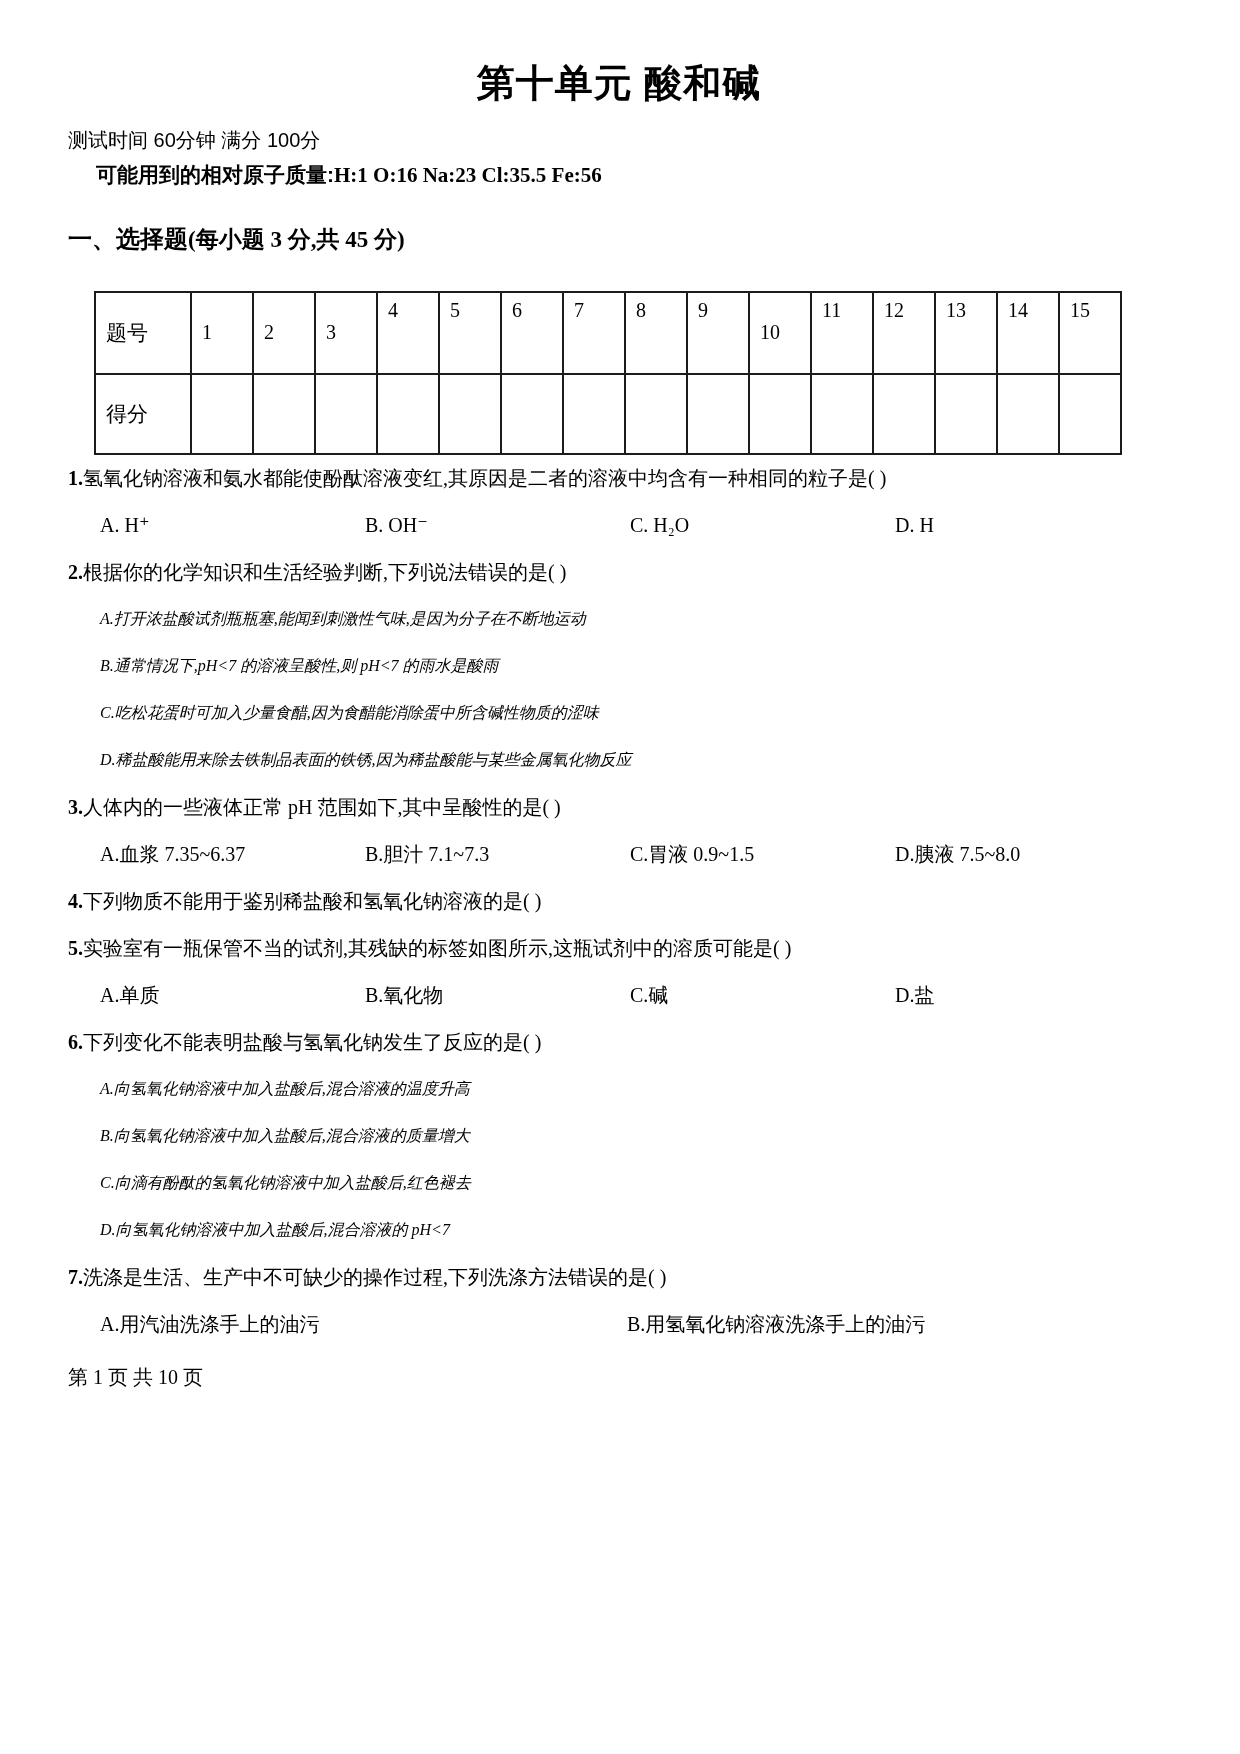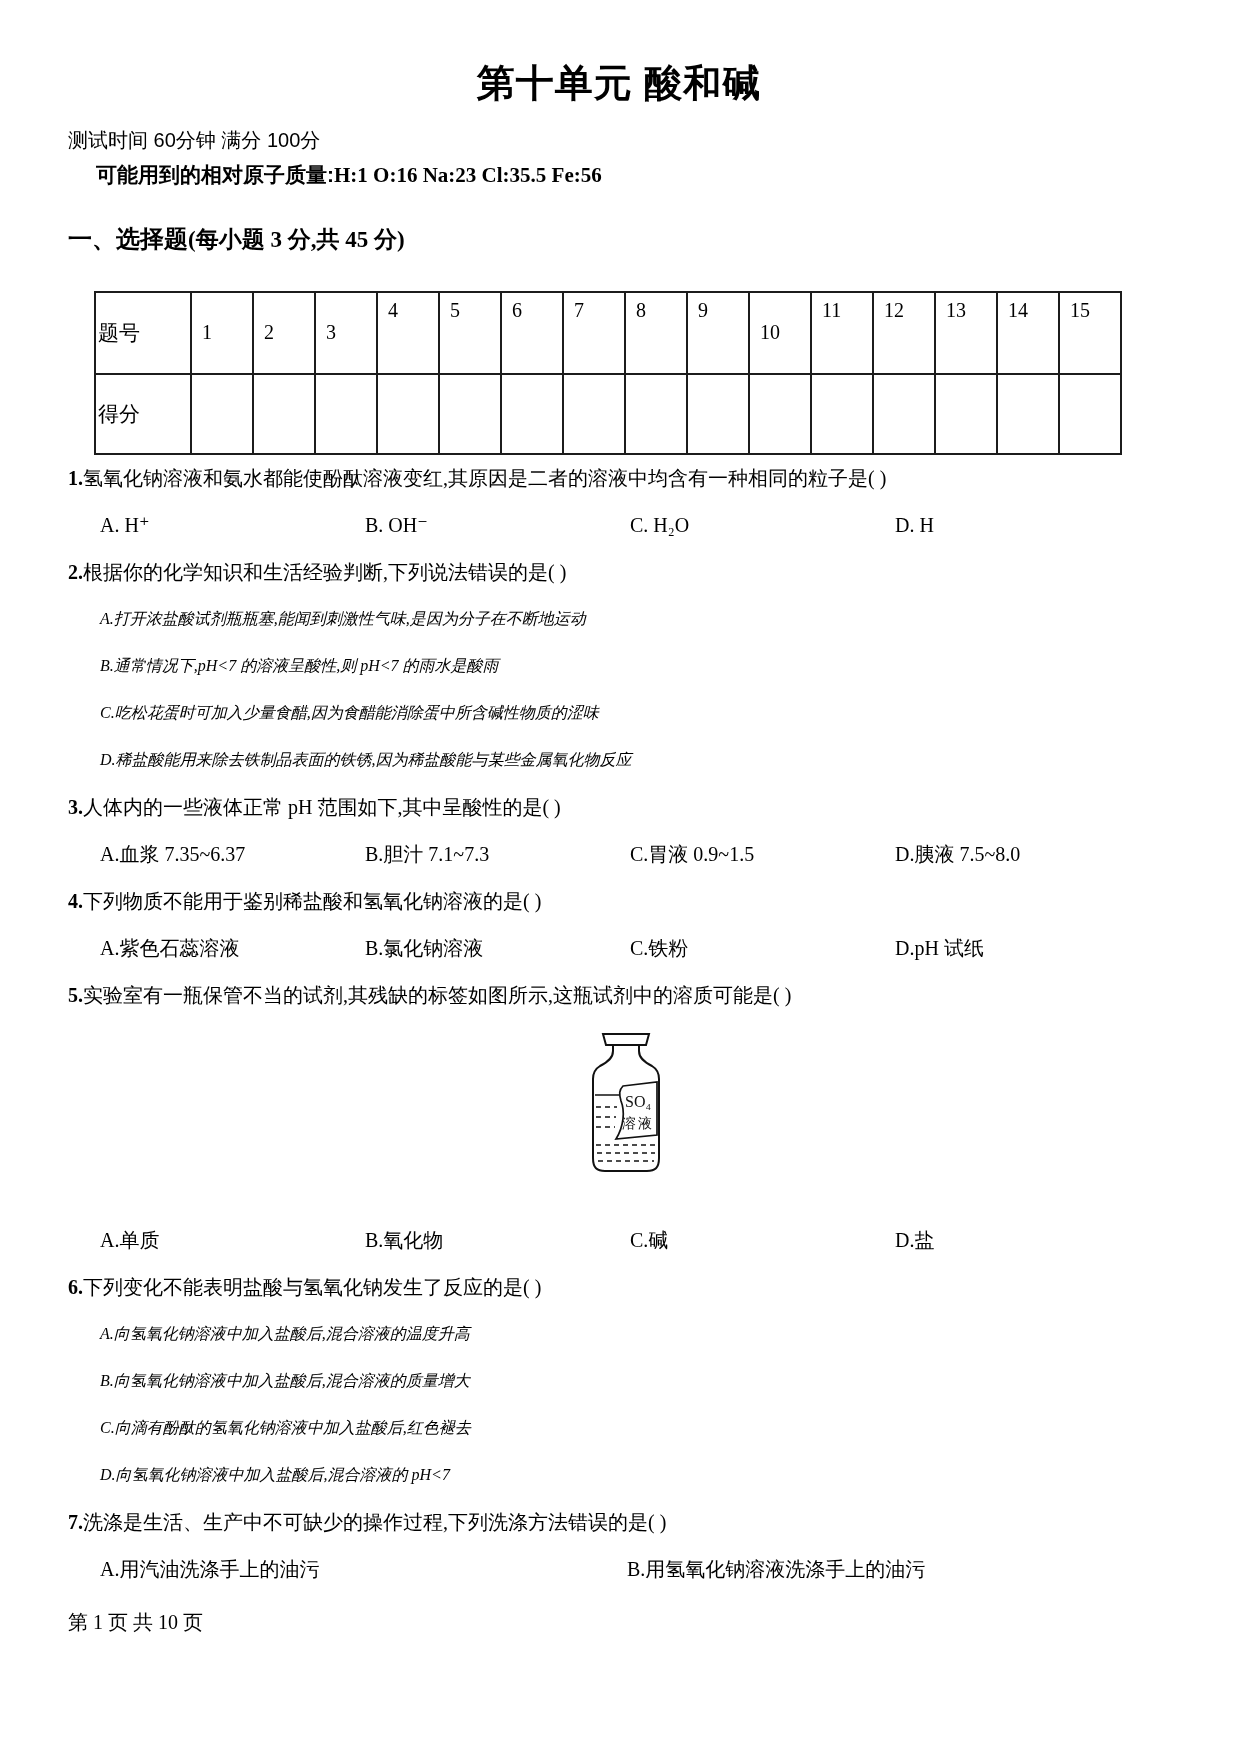--- a/index.html
+++ b/index.html
@@ -33,21 +33,21 @@
   table.score{
     border-collapse:collapse;table-layout:fixed;
     margin:36px 0 0 26px;width:1026px;
   }
   table.score td{
     border:2px solid #1c1c1c;font-size:20px;
     vertical-align:top;padding:6px 0 0 10px;
   }
   table.score tr.hdr td{height:74px;}
   table.score tr.scr td{height:72px;}
-  table.score td.lbl{vertical-align:middle;padding:0 0 0 2px;font-size:21px;}
+  table.score td.lbl{vertical-align:middle;padding:0 0 0 10px;font-size:21px;}
   table.score td.mid{vertical-align:middle;padding:0 0 0 10px;}
   .q-stem{margin:4px 0 25px 0;font-size:20px;line-height:22px;}
   .q-stem b{font-weight:bold;}
   .q-first{margin-top:12px;}
   .opt-row4{
     display:grid;grid-template-columns:265px 265px 265px auto;
     margin:0 0 25px 32px;font-size:20px;line-height:22px;
   }
   .opt-row2{
     display:grid;grid-template-columns:527px auto;
@@ -168,53 +168,23 @@
   <div class="opt-row4">
     <span>A.血浆 7.35~6.37</span>
     <span>B.胆汁 7.1~7.3</span>
     <span>C.胃液 0.9~1.5</span>
     <span>D.胰液 7.5~8.0</span>
   </div>
 
   <div class="q-stem">
     <b>4.</b><span>下列物质不能用于鉴别稀盐酸和氢氧化钠溶液的是( )</span>
   </div>
-  <div class="opt-row4">
-    <span>A.紫色石蕊溶液</span>
-    <span>B.氯化钠溶液</span>
-    <span>C.铁粉</span>
-    <span>D.pH 试纸</span>
-  </div>
 
   <div class="q-stem">
     <b>5.</b><span>实验室有一瓶保管不当的试剂,其残缺的标签如图所示,这瓶试剂中的溶质可能是( )</span>
-  </div>
-  <div class="figure-wrap">
-    <svg width="92" height="142" viewBox="0 0 92 142">
-
-      <polygon points="23,3 69,3 66,14 26,14" fill="#fff" stroke="#111" stroke-width="2"></polygon>
-
-      <path d="M 33,14 L 33,20 C 33,27 28,31 20,35 C 15,38 13,42 13,48
-               L 13,127 C 13,137 17,140 25,140 L 67,140 C 75,140 79,137 79,127
-               L 79,48 C 79,42 77,38 72,35 C 64,31 59,27 59,20 L 59,14" fill="none" stroke="#111" stroke-width="2"></path>
-
-      <line x1="15" y1="64" x2="39" y2="64" stroke="#111" stroke-width="1.5"></line>
-
-      <line x1="16" y1="76" x2="37" y2="76" stroke="#111" stroke-width="1.5" stroke-dasharray="5,4"></line>
-      <line x1="16" y1="86" x2="36" y2="86" stroke="#111" stroke-width="1.5" stroke-dasharray="5,4"></line>
-      <line x1="16" y1="96" x2="35" y2="96" stroke="#111" stroke-width="1.5" stroke-dasharray="5,4"></line>
-
-      <path d="M 43,55 L 77,51 L 77,104 L 36,108 C 44,95 45,80 41,70 C 39,63 39,59 43,55 Z" fill="#fff" stroke="#111" stroke-width="1.7"></path>
-      <text x="58" y="76" text-anchor="middle" class="bottle-label-formula" fill="#111">SO₄</text>
-      <text x="58" y="97" text-anchor="middle" class="bottle-label-text" fill="#111">溶液</text>
-
-      <line x1="16" y1="114" x2="76" y2="114" stroke="#111" stroke-width="1.5" stroke-dasharray="5,4"></line>
-      <line x1="17" y1="122" x2="75" y2="122" stroke="#111" stroke-width="1.5" stroke-dasharray="5,4"></line>
-      <line x1="18" y1="130" x2="74" y2="130" stroke="#111" stroke-width="1.5" stroke-dasharray="5,4"></line>
-    </svg>
   </div>
   <div class="opt-row4">
     <span>A.单质</span>
     <span>B.氧化物</span>
     <span>C.碱</span>
     <span>D.盐</span>
   </div>
 
   <div class="q-stem">
     <b>6.</b><span>下列变化不能表明盐酸与氢氧化钠发生了反应的是( )</span>

